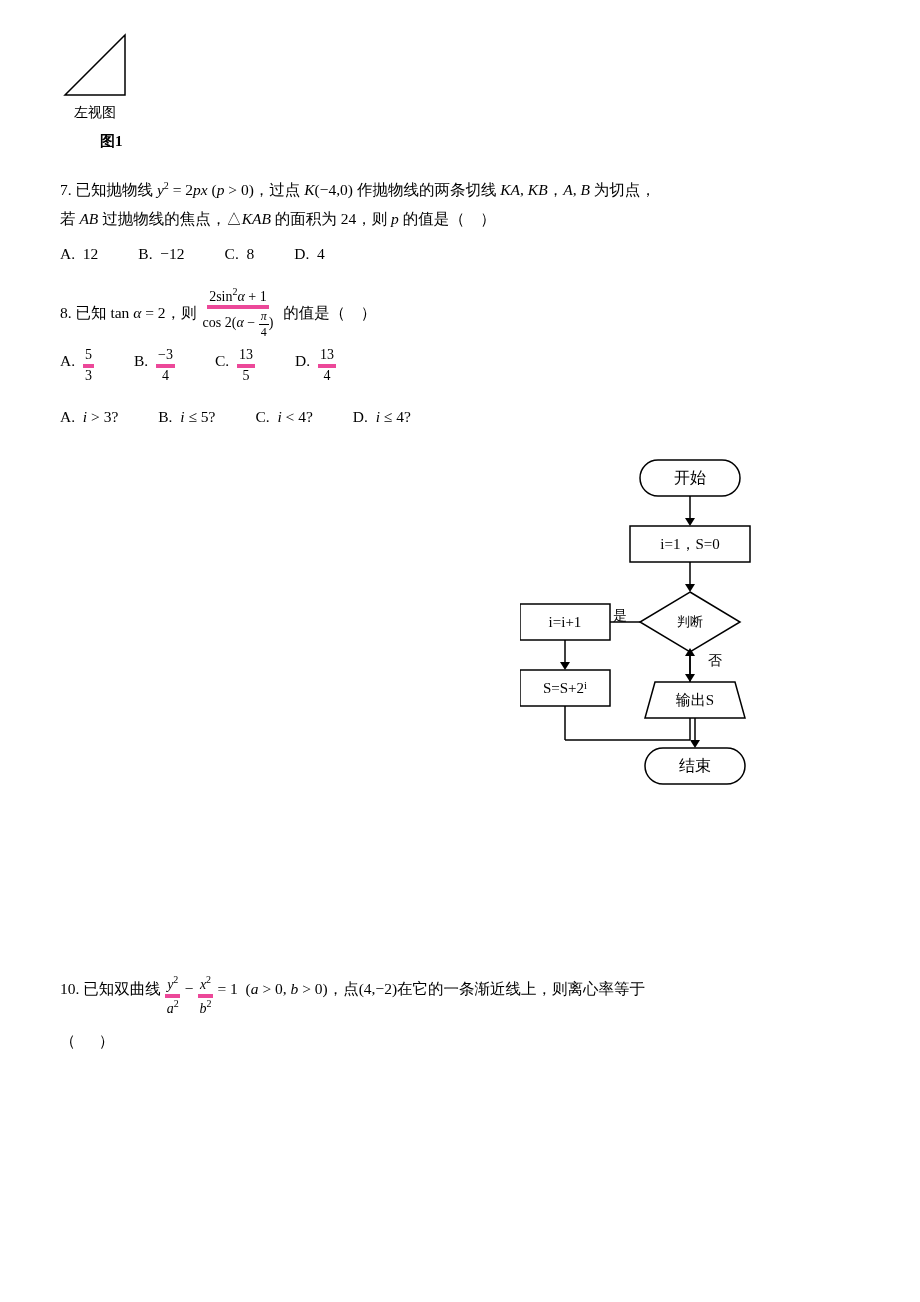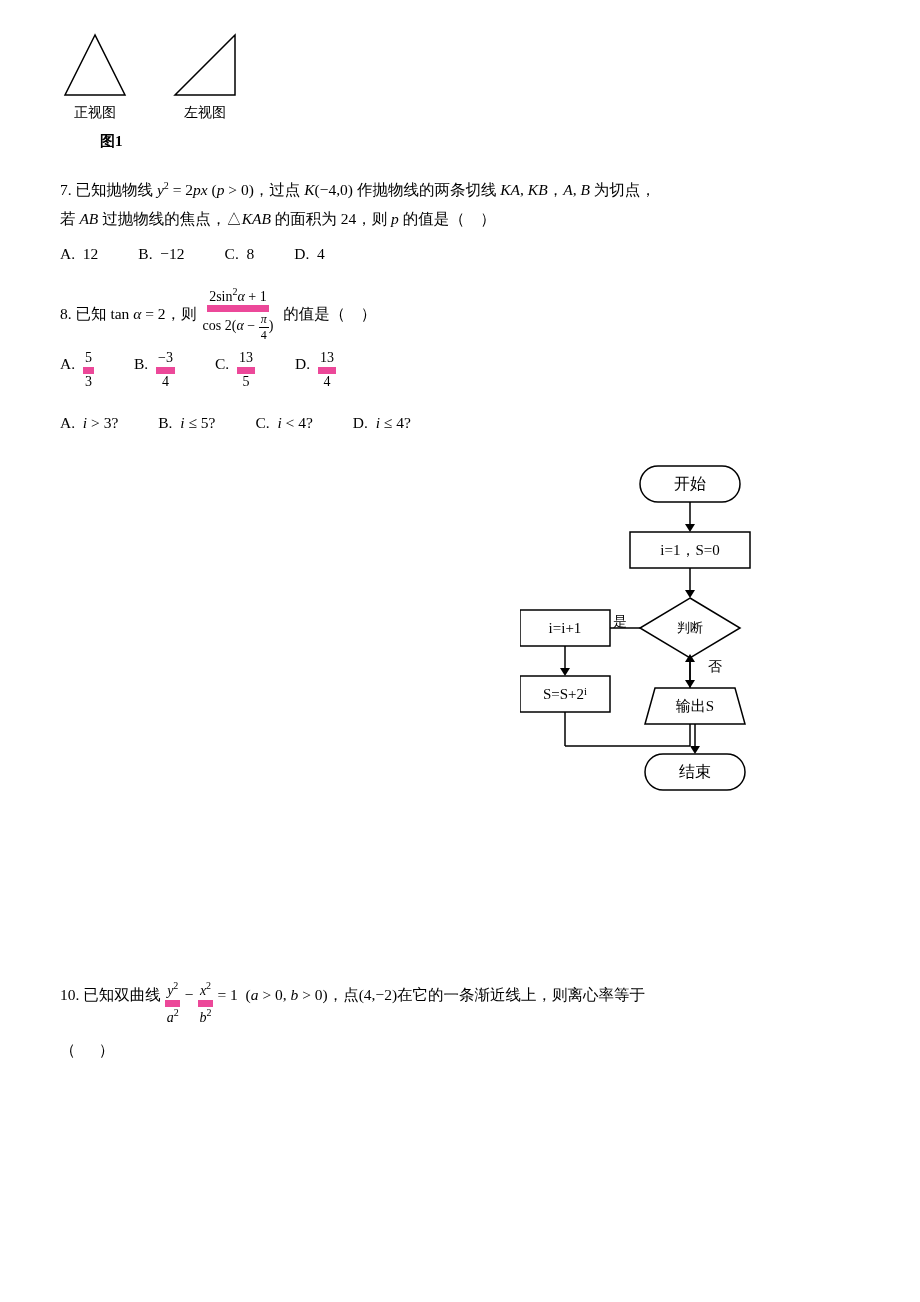--- a/index.html
+++ b/index.html
@@ -97,21 +97,21 @@
     
     .frac {
       display: inline-flex;
       flex-direction: column;
       align-items: center;
       vertical-align: middle;
       font-size: 14px;
       line-height: 1.2;
     }
     .frac .num {
-      border-bottom: 7px solid #ec4899;
+      border-bottom: 4px solid #ec4899;
       padding: 0 2px;
       text-align: center;
     }
     .frac .den {
       padding: 0 2px;
       text-align: center;
     }
 
     
     .flowchart-container {
@@ -130,26 +130,20 @@
     }
   </style>
 </head>
 <body>
 
 <div class="page-content">
 
   <div class="views-section">
     <div class="views-row">
 
-      <div class="view-item">
-        <svg class="triangle-front" viewBox="0 0 70 70">
-          <polygon points="35,5 5,65 65,65" fill="none" stroke="#000" stroke-width="1.5"></polygon>
-        </svg>
-        <span class="view-label">正视图</span>
-      </div>
 
       <div class="view-item">
         <svg class="triangle-left" viewBox="0 0 70 70">
           <polygon points="65,5 5,65 65,65" fill="none" stroke="#000" stroke-width="1.5"></polygon>
         </svg>
         <span class="view-label">左视图</span>
       </div>
     </div>
 
     <div class="figure-label">图1</div>

